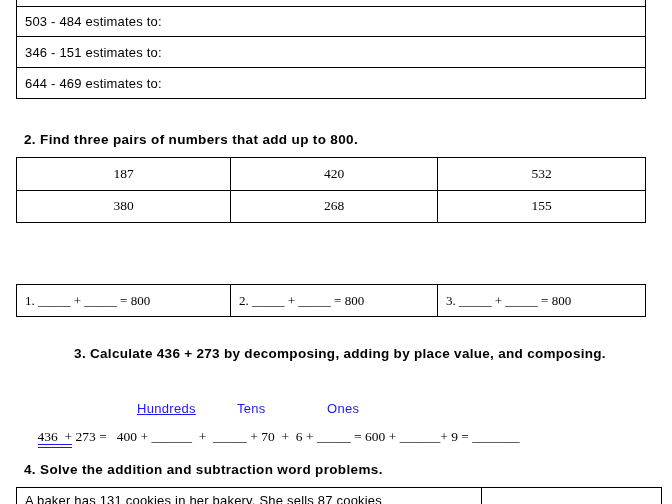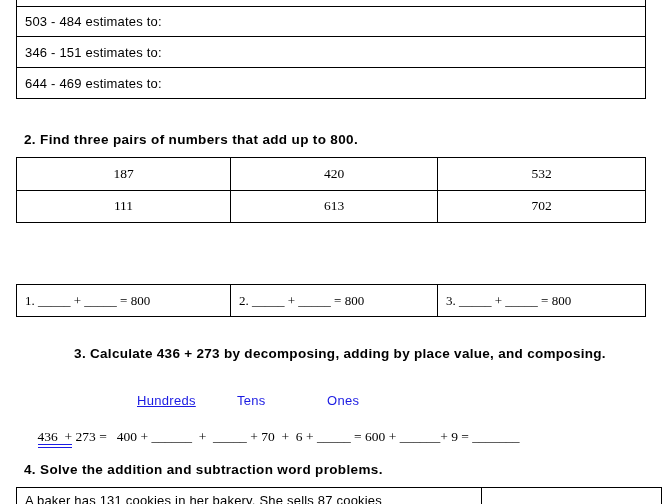--- a/index.html
+++ b/index.html
@@ -68,37 +68,37 @@
 
   <div class="hd" style="left:24px; top:132px;">2. Find three pairs of numbers that add up to 800.</div>
 
   <div class="tbl grid">
     <div class="grid-row">
       <div class="grid-cell c0">187</div>
       <div class="grid-cell c1">420</div>
       <div class="grid-cell c2">532</div>
     </div>
     <div class="grid-row">
-      <div class="grid-cell c0">111</div>
-      <div class="grid-cell c1">613</div>
-      <div class="grid-cell c2">702</div>
+      <div class="grid-cell c0">380</div>
+      <div class="grid-cell c1">268</div>
+      <div class="grid-cell c2">155</div>
     </div>
   </div>
 
   <div class="tbl ans">
     <div class="ans-cell c0">1. _____ + _____ = 800</div>
     <div class="ans-cell c1">2. _____ + _____ = 800</div>
     <div class="ans-cell c2">3. _____ + _____ = 800</div>
   </div>
 
   <div class="h3wrap">
     <div>3. Calculate 436 + 273 by decomposing, adding by place value, and composing.</div>
   </div>
 
-  <div class="labels" style="color:#1b1be3;">
+  <div class="labels" style="color:#1b1be3;margin-top:8px;">
     <span class="lab-hundreds">Hundreds</span>
     <span class="lab-tens">Tens</span>
     <span class="lab-ones">Ones</span>
   </div>
 
   <div class="equation">
     <span class="dbl-underline" style="border-color:#1b1be3;">436  +</span><span> 273 =   400 + ______  +  _____ + 70  +  6 + _____ = 600 + ______+ 9 = _______</span>
   </div>
 
   <div class="hd" style="left:24px; top:462px;">4. Solve the addition and subtraction word problems.</div>

